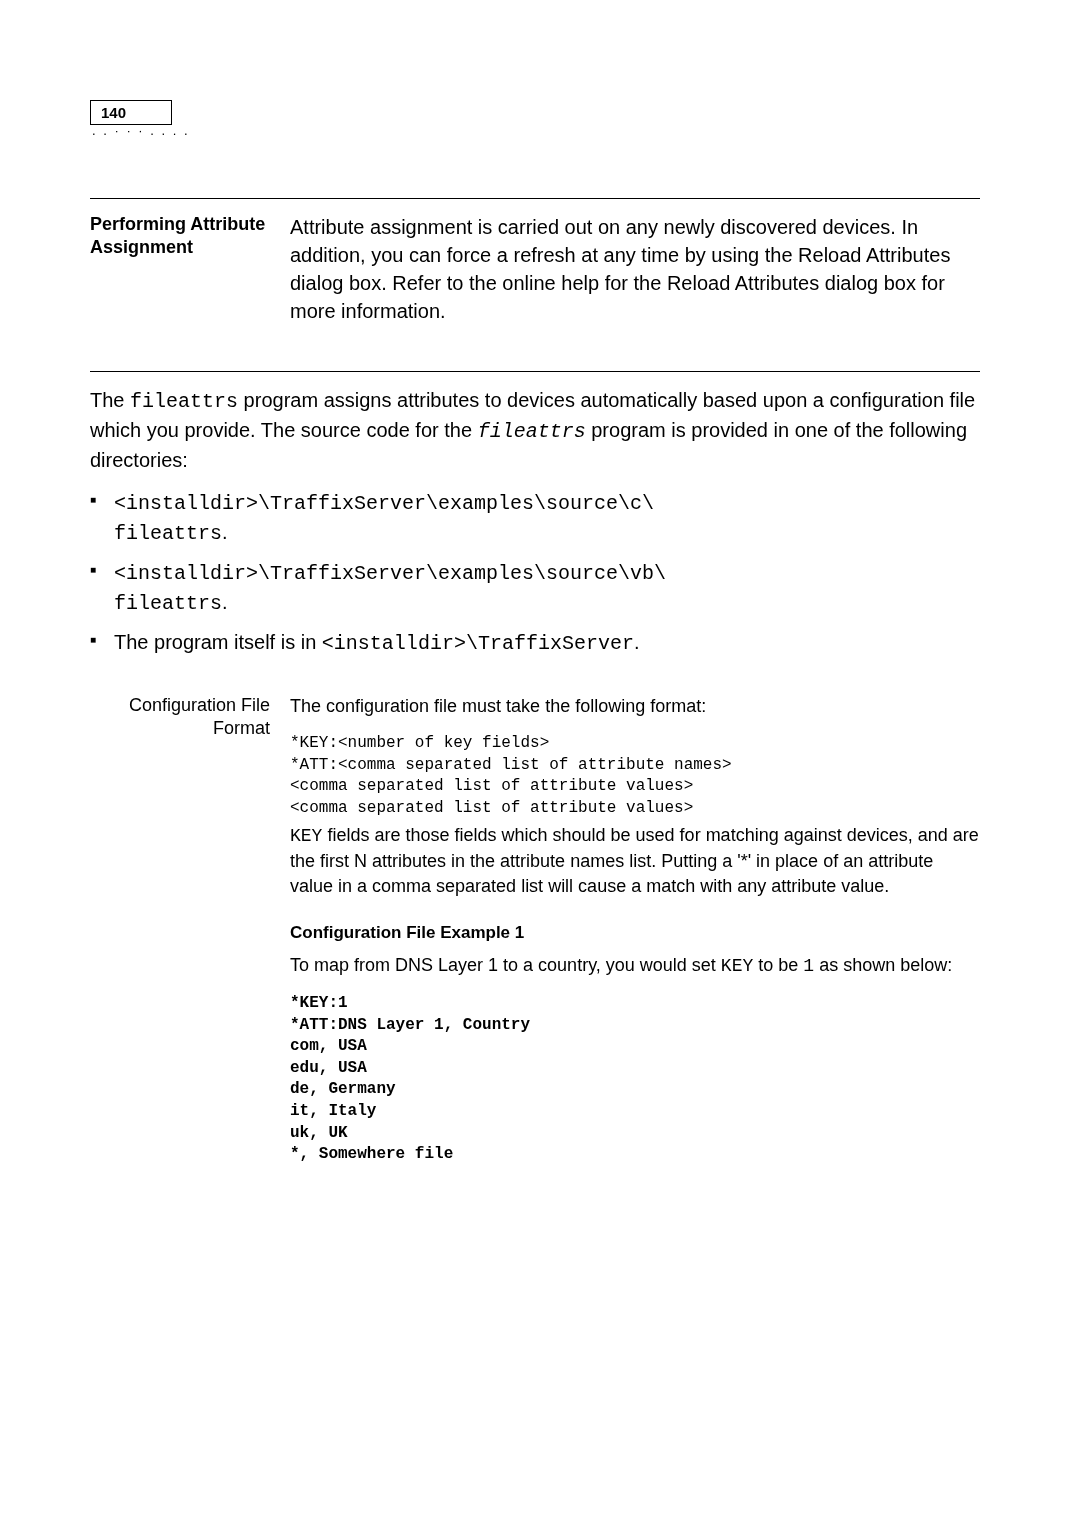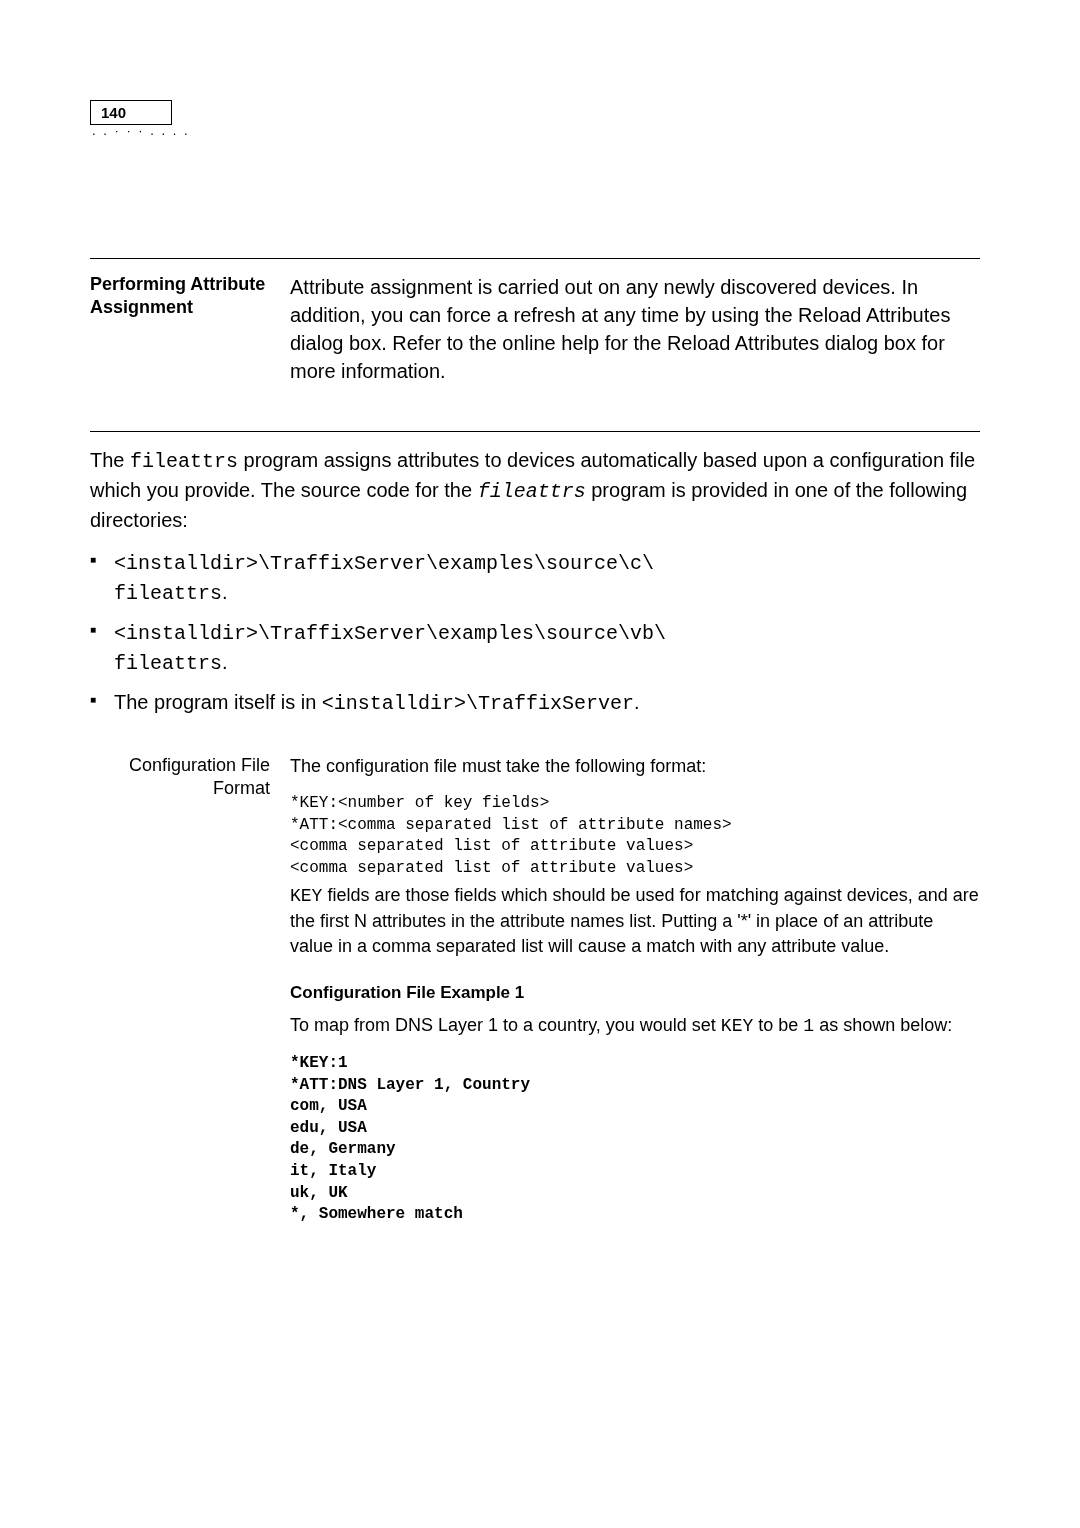--- a/index.html
+++ b/index.html
@@ -10,21 +10,21 @@
   color: #000;
   width: 1080px;
 }
 .page {
   padding: 100px 100px 100px 90px;
   box-sizing: border-box;
 }
 .header-row {
   display: flex;
   align-items: flex-start;
-  margin-bottom: 120px;
+  margin-bottom: 60px;
 }
 .page-num-box {
   border: 1.5px solid #000;
   padding: 3px 10px 3px 10px;
   font-weight: bold;
   font-size: 15px;
   margin-right: 18px;
 }
 .header-text {
   font-size: 13px;
@@ -179,17 +179,17 @@
       <p class="para">
         <span>To map from DNS Layer 1 to a country, you would set </span><span class="mono">KEY</span><span> to be </span><span class="mono">1</span><span>  as shown below:</span>
       </p>
       <div class="codeblock-bold">*KEY:1
 *ATT:DNS Layer 1, Country
 com, USA
 edu, USA
 de, Germany
 it, Italy
 uk, UK
-*, Somewhere match</div>
+*, Somewhere file</div>
     </div>
   </div>
 
 </div>
 
 </body></html>

